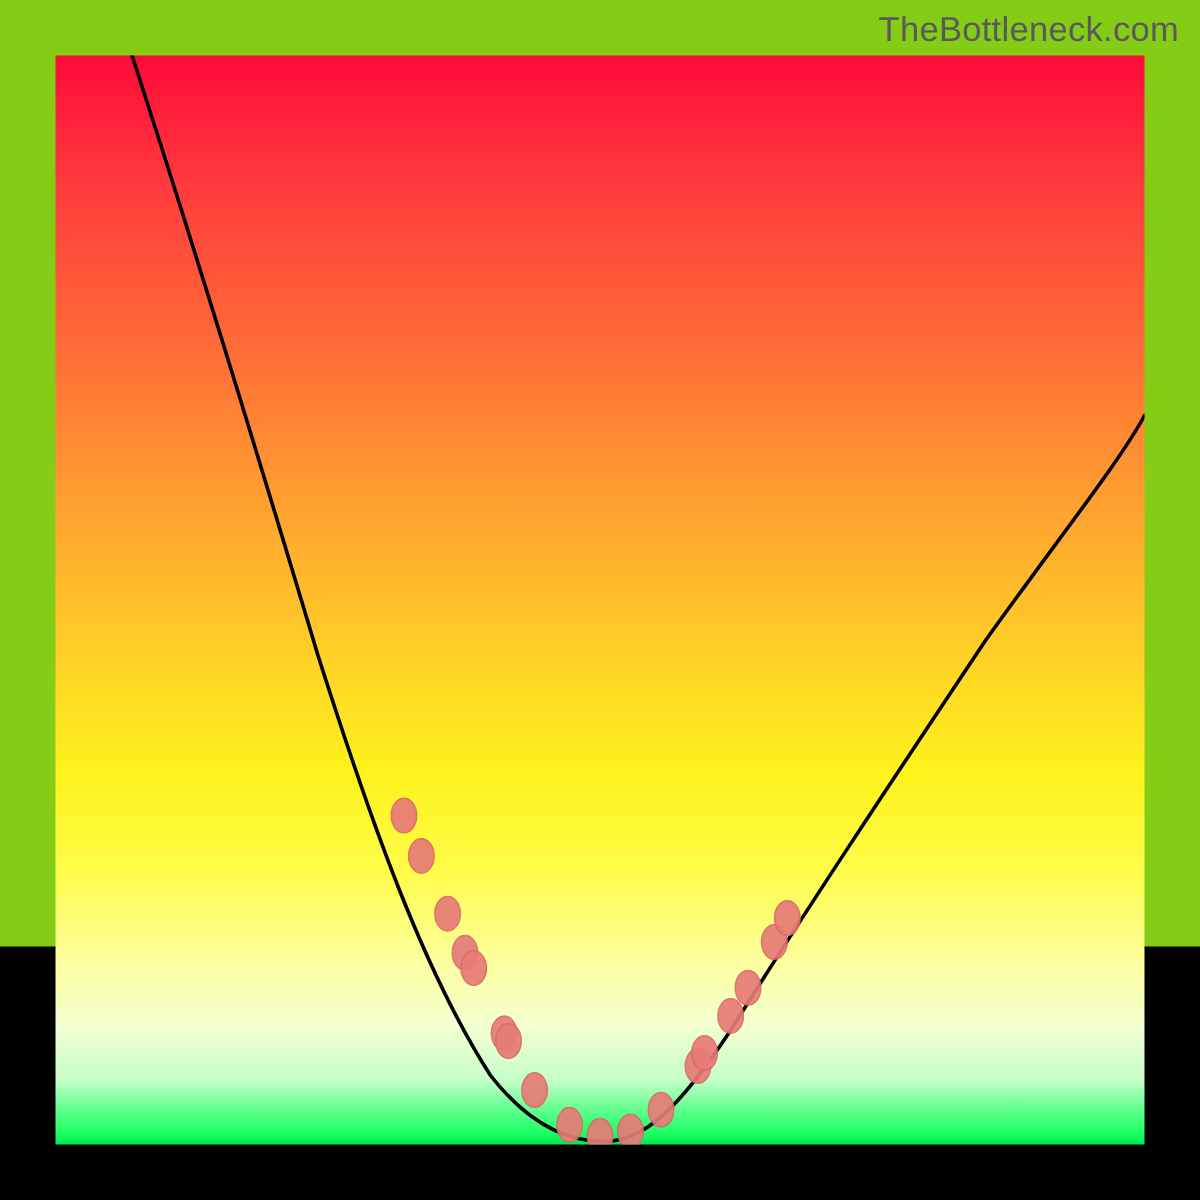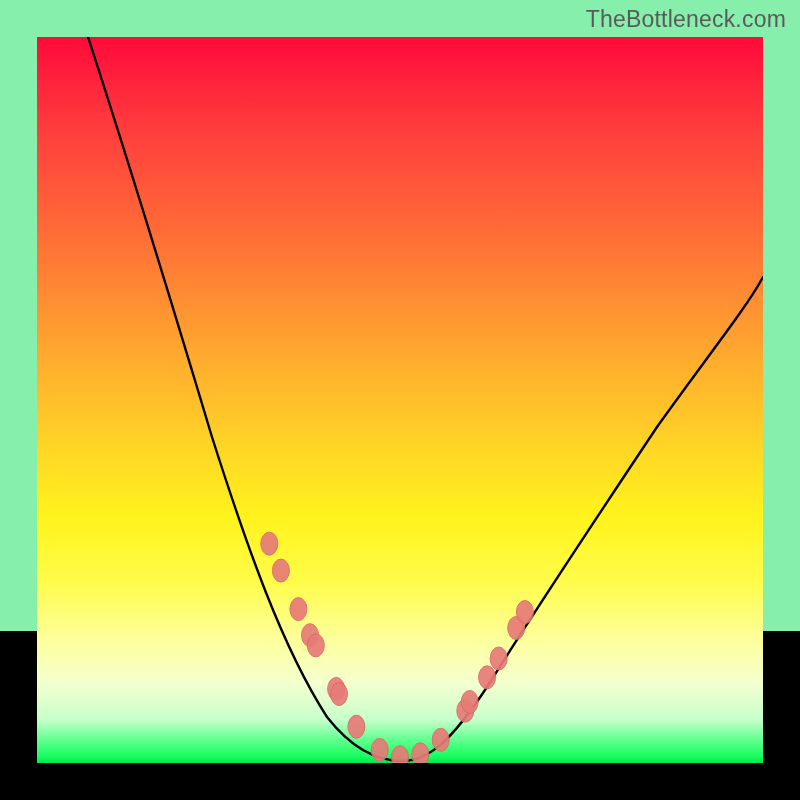--- a/index.html
+++ b/index.html
@@ -10,21 +10,21 @@
     overflow: hidden;
     background: #000;
     font-family: Arial, Helvetica, sans-serif;
   }
   .frame {
     position: absolute;
     top: 0;
     left: 0;
     width: 800px;
     height: 631px;
-    background: #86efac;
+    background: #84cc16;
   }
   .plot-area {
     position: absolute;
     top: 37px;
     left: 37px;
     width: 726px;
     height: 726px;
     background: linear-gradient(
       to bottom,
       #ff0a3a 0%,

